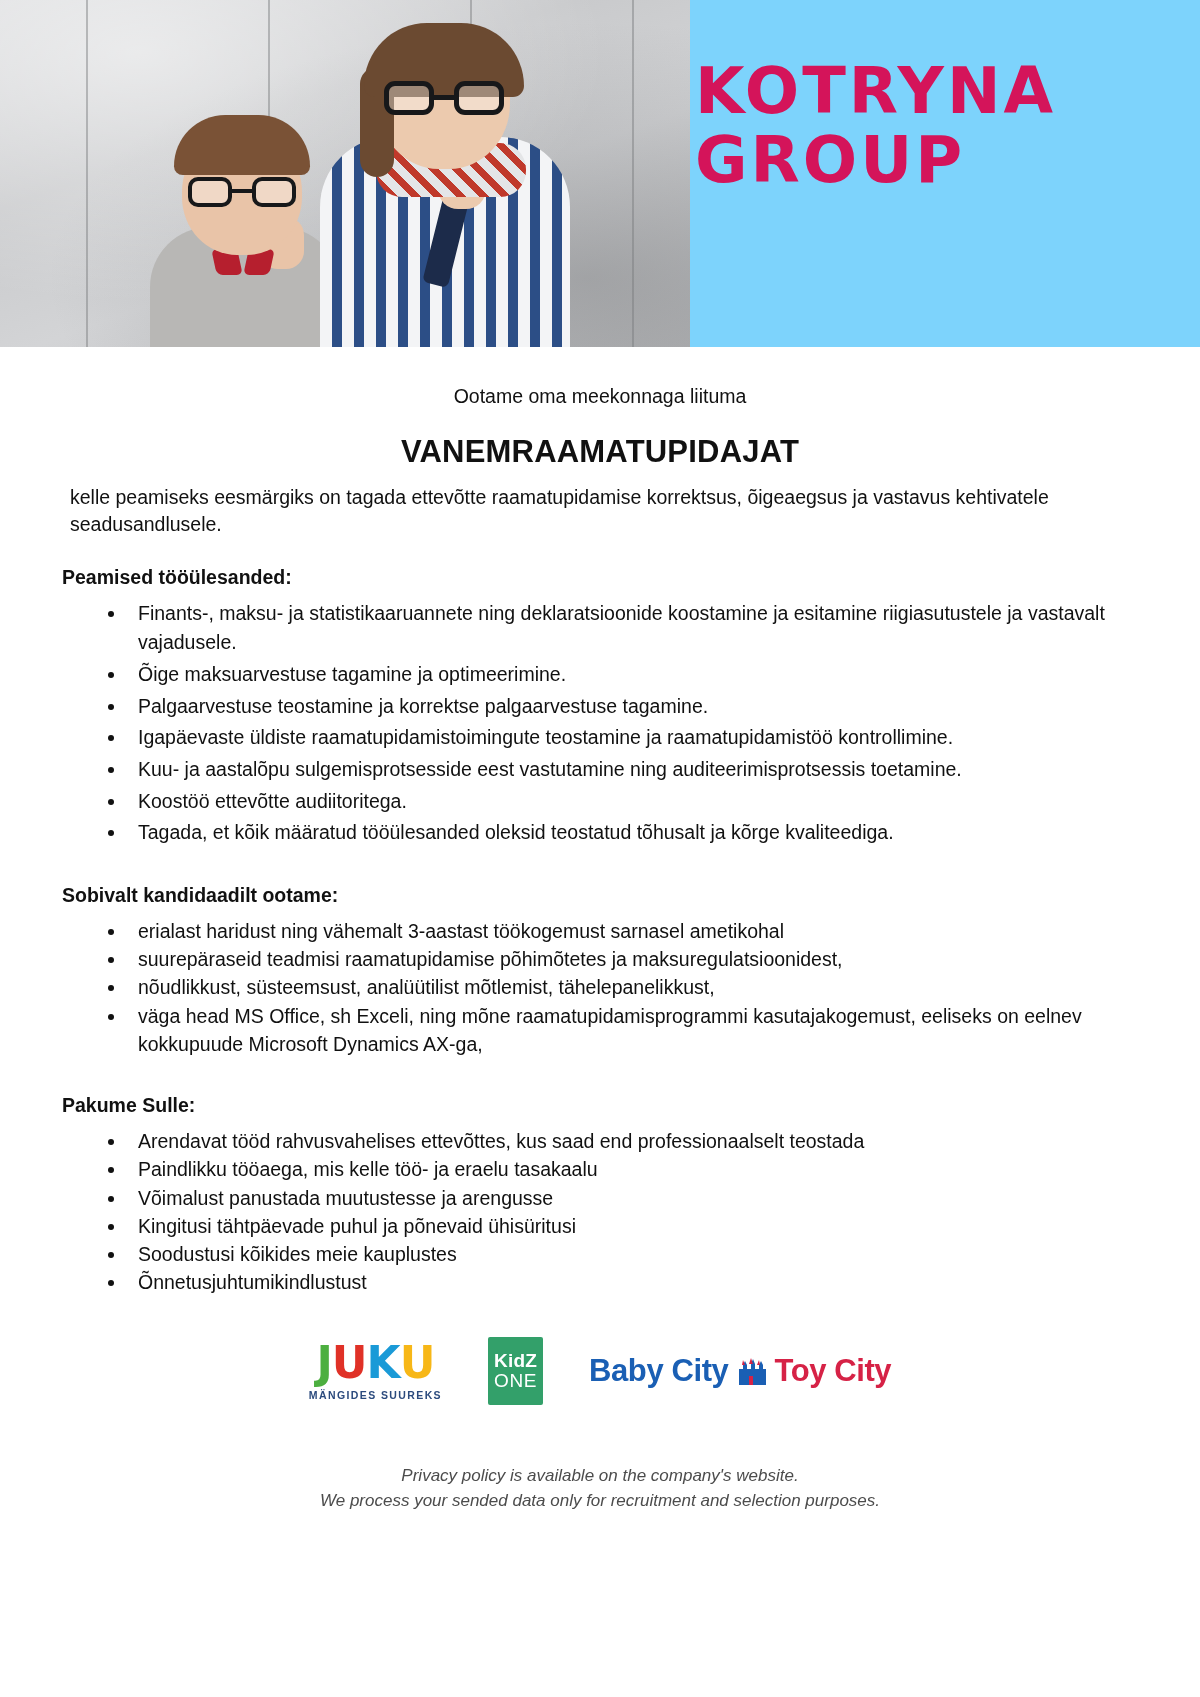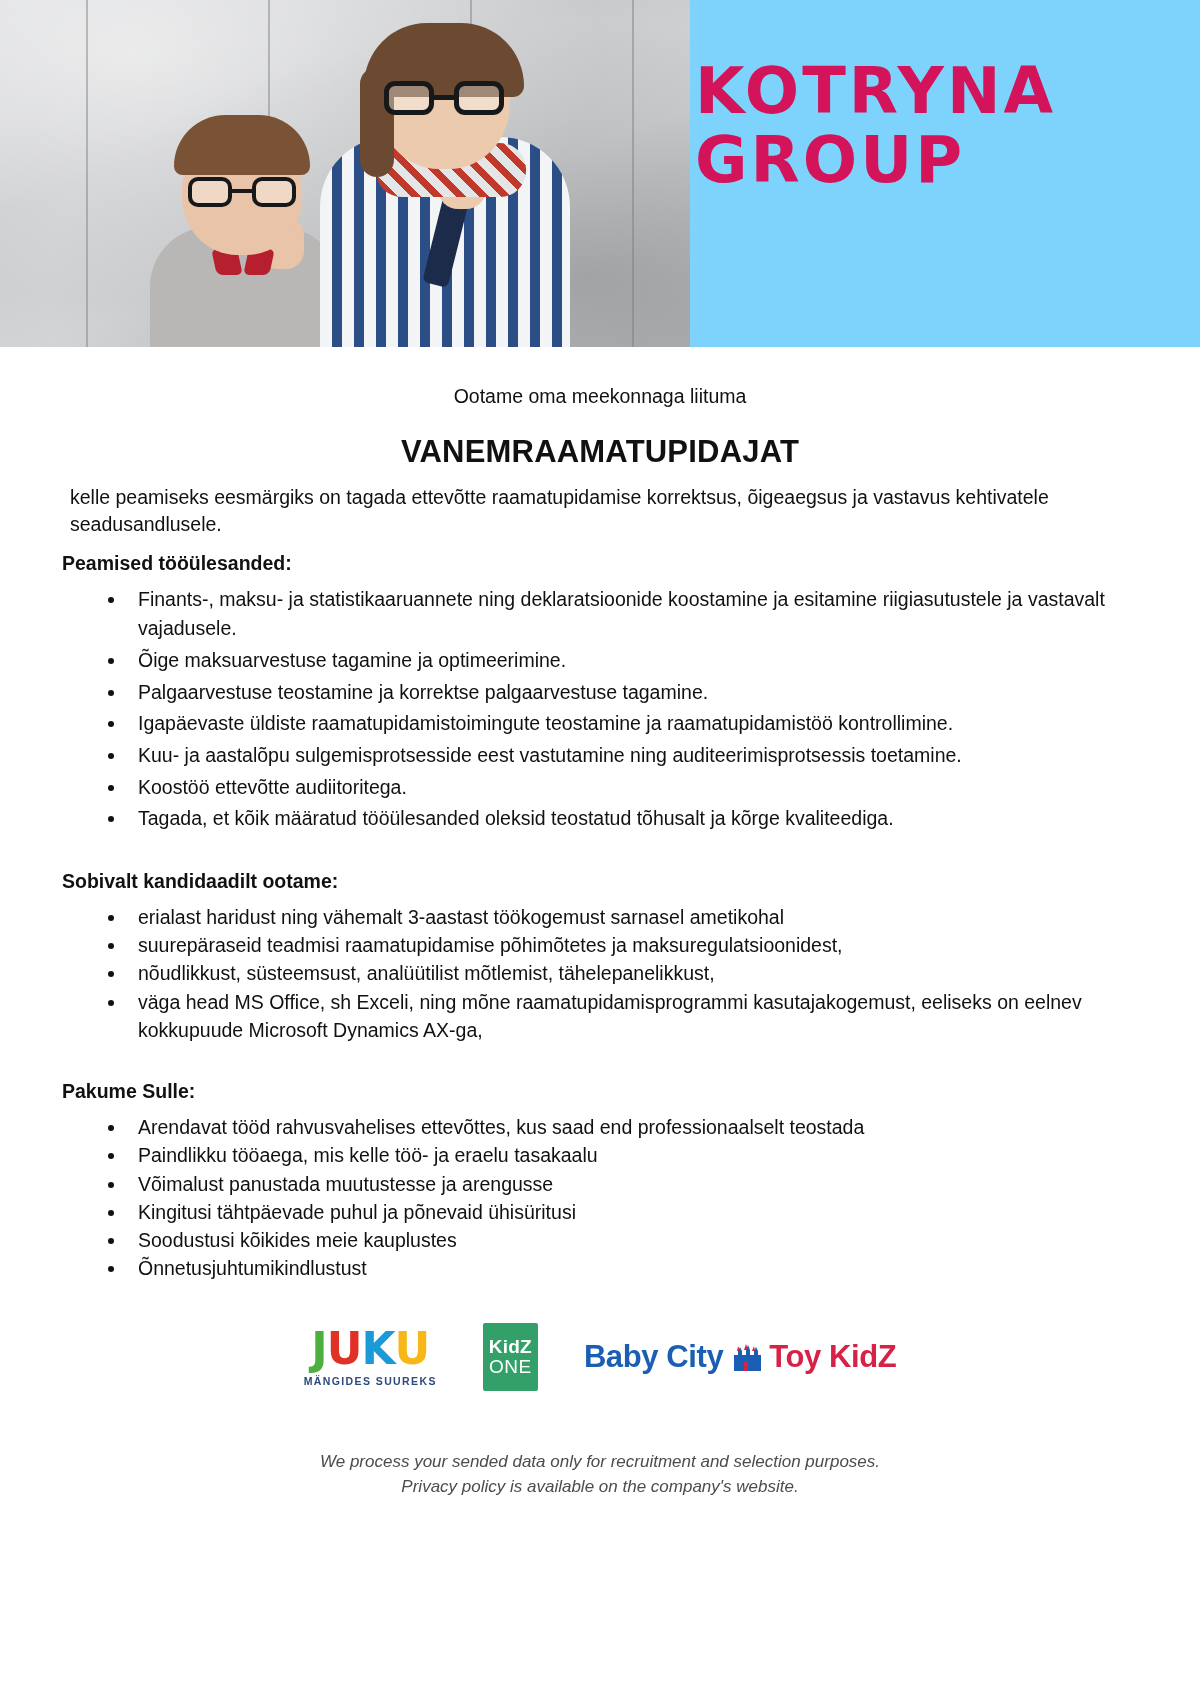--- a/index.html
+++ b/index.html
@@ -166,21 +166,21 @@
   .job-sub {
     text-align: left;
     font-size: 19.5px;
     margin-top: 14px;
     line-height: 1.38;
     padding: 0 8px;
   }
   h2.section {
     font-size: 19.5px;
     font-weight: 700;
-    margin-top: 14px;
+    margin-top: 28px;
     margin-bottom: 6px;
   }
   h2.section.gap { margin-top: 36px; }
 
   ul.bullets {
     list-style: none;
     margin: 10px 0 0 0;
     padding: 0;
   }
   ul.bullets > li {
@@ -351,23 +351,23 @@
 
       <div class="citygroup">
         <span class="babycity" style="color: rgb(26, 95, 180);">Baby City</span>
         <svg class="castle" viewBox="0 0 30 30">
           <path d="M3 29V13h4V9l2-4 2 4v4h4V8l2-5 2 5v5h4V9l2-4 2 4v4h4v16z" fill="#1a5fb4"></path>
           <rect x="13" y="20" width="4" height="9" fill="#d62246"></rect>
           <path d="M6 9 7 4 9 9z" fill="#d62246"></path>
           <path d="M13 8 15 2 17 8z" fill="#d62246"></path>
           <path d="M21 9 23 4 24 9z" fill="#d62246"></path>
         </svg>
-        <span class="toycity" style="color: rgb(214, 34, 70);">Toy KidZ</span>
+        <span class="toycity" style="color: rgb(214, 34, 70);">Toy City</span>
       </div>
     </div>
 
     <div class="privacy">
+      <div>Privacy policy is available on the company's website.</div>
       <div>We process your sended data only for recruitment and selection purposes.</div>
-      <div>Privacy policy is available on the company's website.</div>
     </div>
 
   </div>
 </div>
 
 </body></html>

